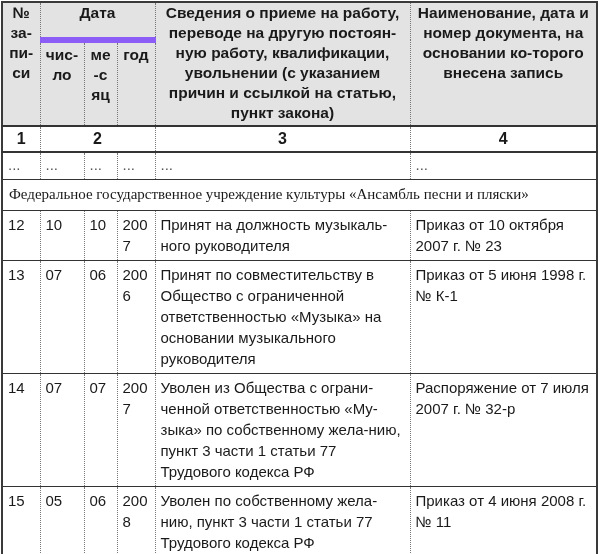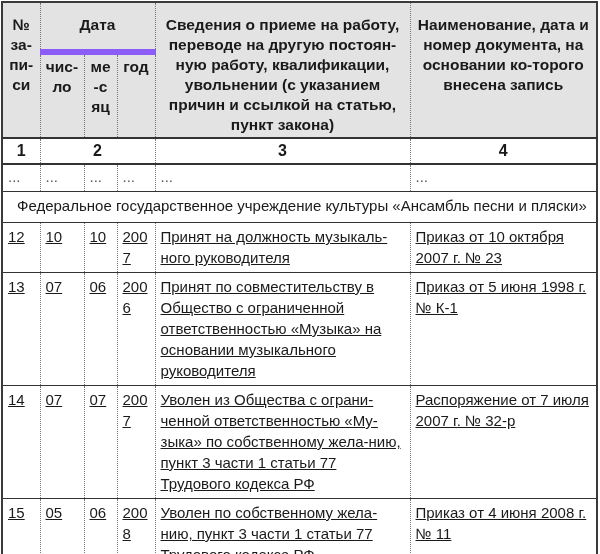--- a/index.html
+++ b/index.html
@@ -27,34 +27,34 @@
   }
   thead th {
     background: #e3e3e3;
     font-weight: bold;
     text-align: center;
     font-size: 15.5px;
     line-height: 20px;
     padding: 2px 3px;
   }
   thead th.wide { padding: 2px 4px; }
-  thead tr.top th { padding-top: 12px; }
+  thead tr.top th { padding-top: 0; }
   thead th.sub { border-top: 6px solid #8b5cf6; }
   tr.numrow td {
     background: #ffffff;
     text-align: center;
     font-weight: bold;
     font-size: 16px;
     padding: 2px 3px;
     border-top: 2px solid #333;
     border-bottom: 2px solid #333;
   }
   tr.dots td { color: #555; height: 22px; padding-top: 2px; }
-  tr.org td { padding: 3px 6px 5px 14px; line-height: 22px; }
-  tr.entry td { padding: 3px 5px 4px 5px; line-height: 21px; text-decoration: underline; }
+  tr.org td { padding: 3px 6px 5px 6px; line-height: 22px; font-family: Liberation Serif, serif; }
+  tr.entry td { padding: 3px 5px 4px 5px; line-height: 21px; }
   tr.entry td.c-desc { padding-left: 5px; }
   .c-no { width: 38px; }
   .c-day { width: 44px; }
   .c-month { width: 33px; }
   .c-year { width: 38px; }
   .c-desc { width: 255px; }
   .c-doc { width: auto; }
 </style>
 </head>
 <body>

